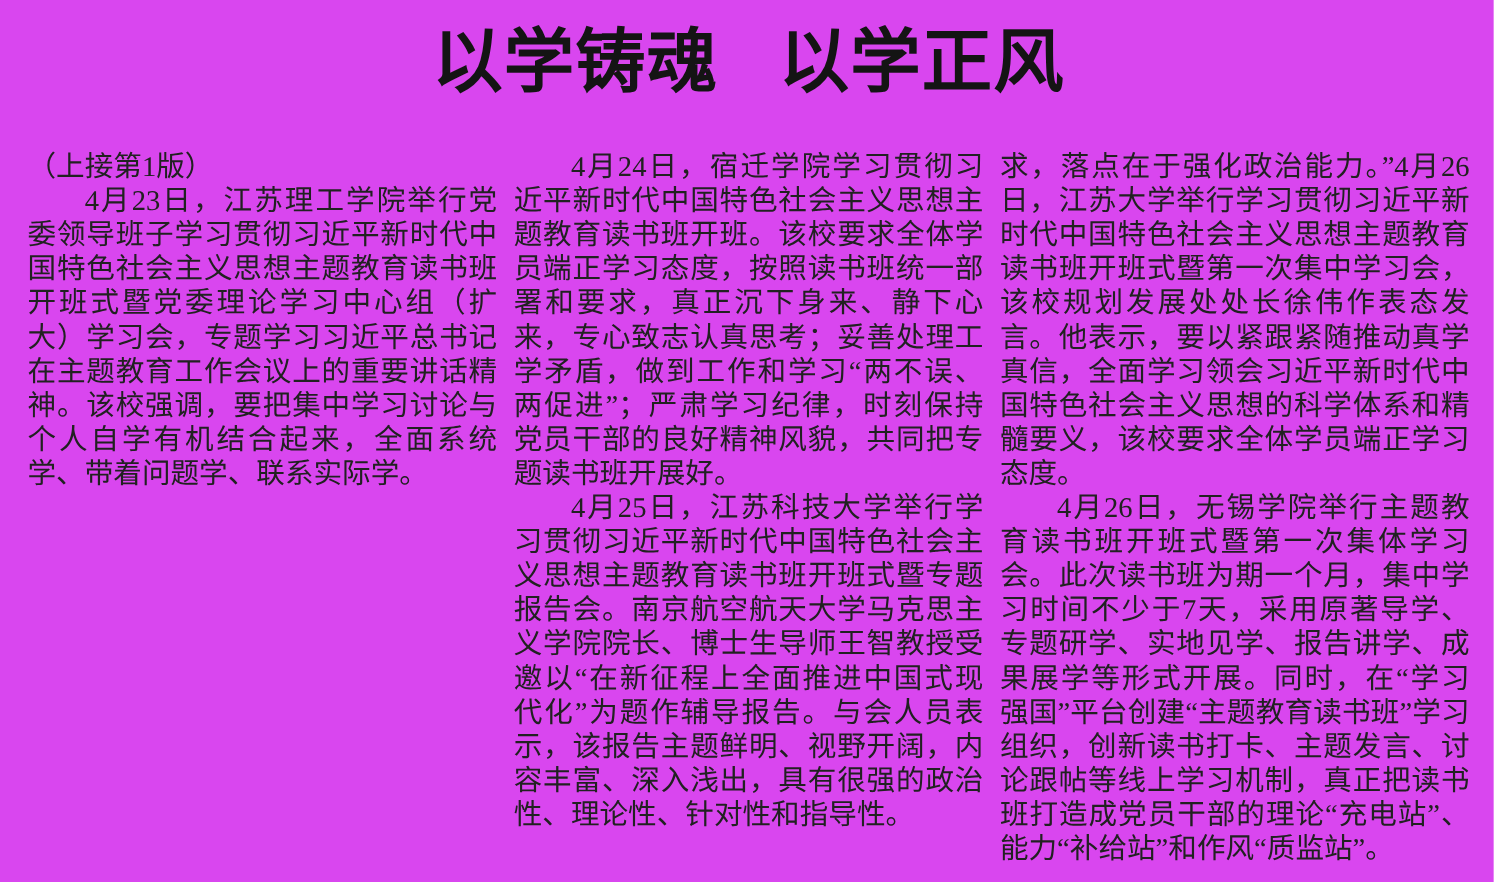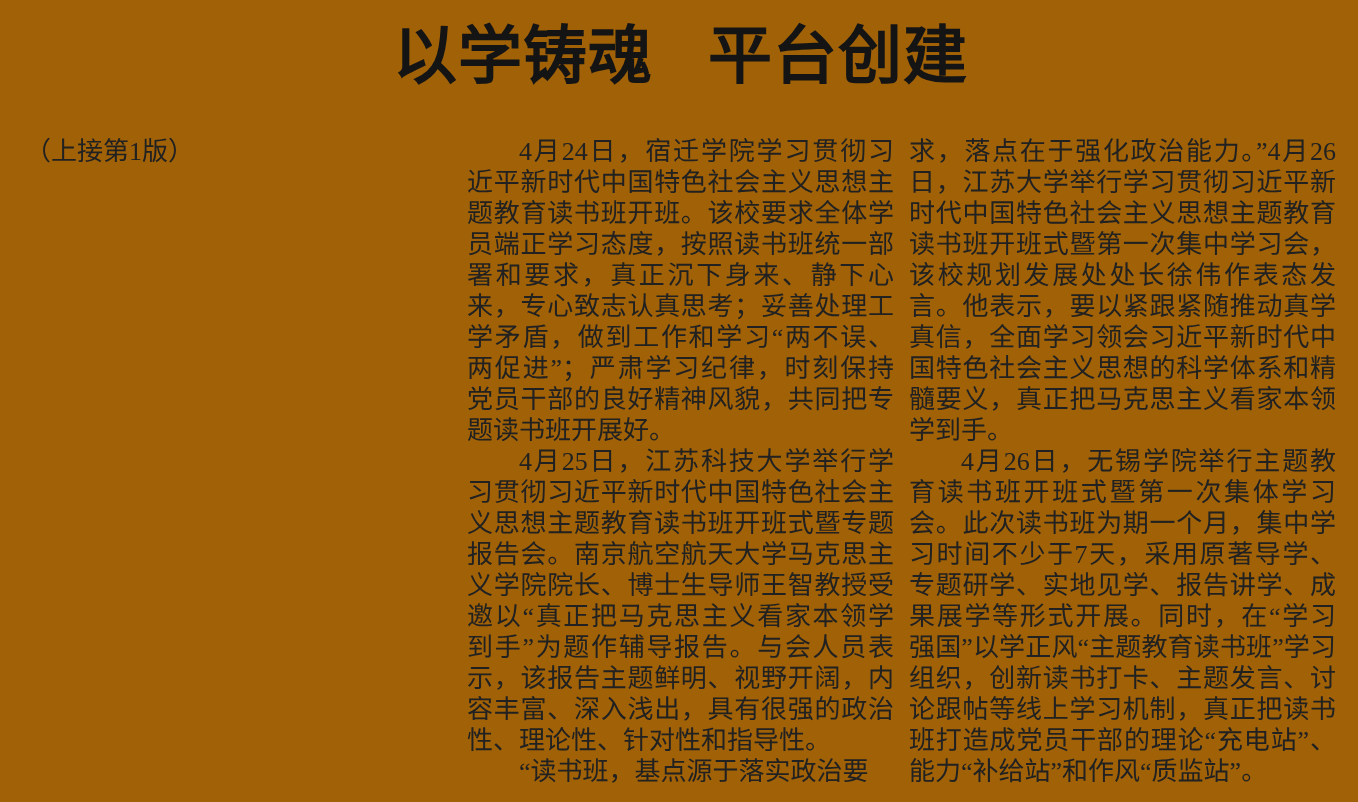--- a/index.html
+++ b/index.html
@@ -5,21 +5,21 @@
   html, body {
     margin: 0;
     padding: 0;
     background: #ffffff;
   }
   .page {
     position: relative;
     width: 1358px;
     height: 802px;
     box-sizing: border-box;
-    background: #a16207;
+    background: #d946ef;
     overflow: hidden;
     padding: 16px 22px 0 25px;
   }
   .headline {
     display: flex;
     justify-content: center;
     align-items: flex-start;
     gap: 55px;
     margin-top: 4px;
     font-family: "Liberation Sans", "DejaVu Sans", sans-serif;
@@ -60,35 +60,35 @@
     text-indent: 0;
   }
 </style>
 </head>
 <body>
 
 <div class="page">
 
   <h1 class="headline">
     <span>以学铸魂</span>
-    <span>平台创建</span>
+    <span>以学正风</span>
   </h1>
 
   <div class="body-columns">
 
     <div class="column">
       <p class="note">（上接第1版）</p>
+      <p class="indent">4月23日，江苏理工学院举行党委领导班子学习贯彻习近平新时代中国特色社会主义思想主题教育读书班开班式暨党委理论学习中心组（扩大）学习会，专题学习习近平总书记在主题教育工作会议上的重要讲话精神。该校强调，要把集中学习讨论与个人自学有机结合起来，全面系统学、带着问题学、联系实际学。</p>
     </div>
 
     <div class="column">
       <p class="indent">4月24日，宿迁学院学习贯彻习近平新时代中国特色社会主义思想主题教育读书班开班。该校要求全体学员端正学习态度，按照读书班统一部署和要求，真正沉下身来、静下心来，专心致志认真思考；妥善处理工学矛盾，做到工作和学习“两不误、两促进”；严肃学习纪律，时刻保持党员干部的良好精神风貌，共同把专题读书班开展好。</p>
-      <p class="indent">4月25日，江苏科技大学举行学习贯彻习近平新时代中国特色社会主义思想主题教育读书班开班式暨专题报告会。南京航空航天大学马克思主义学院院长、博士生导师王智教授受邀以“真正把马克思主义看家本领学到手”为题作辅导报告。与会人员表示，该报告主题鲜明、视野开阔，内容丰富、深入浅出，具有很强的政治性、理论性、针对性和指导性。</p>
-      <p class="indent">“读书班，基点源于落实政治要</p>
+      <p class="indent">4月25日，江苏科技大学举行学习贯彻习近平新时代中国特色社会主义思想主题教育读书班开班式暨专题报告会。南京航空航天大学马克思主义学院院长、博士生导师王智教授受邀以“在新征程上全面推进中国式现代化”为题作辅导报告。与会人员表示，该报告主题鲜明、视野开阔，内容丰富、深入浅出，具有很强的政治性、理论性、针对性和指导性。</p>
     </div>
 
     <div class="column">
-      <p class="flow">求，落点在于强化政治能力。”4月26日，江苏大学举行学习贯彻习近平新时代中国特色社会主义思想主题教育读书班开班式暨第一次集中学习会，该校规划发展处处长徐伟作表态发言。他表示，要以紧跟紧随推动真学真信，全面学习领会习近平新时代中国特色社会主义思想的科学体系和精髓要义，真正把马克思主义看家本领学到手。</p>
-      <p class="indent">4月26日，无锡学院举行主题教育读书班开班式暨第一次集体学习会。此次读书班为期一个月，集中学习时间不少于7天，采用原著导学、专题研学、实地见学、报告讲学、成果展学等形式开展。同时，在“学习强国”以学正风“主题教育读书班”学习组织，创新读书打卡、主题发言、讨论跟帖等线上学习机制，真正把读书班打造成党员干部的理论“充电站”、能力“补给站”和作风“质监站”。</p>
+      <p class="flow">求，落点在于强化政治能力。”4月26日，江苏大学举行学习贯彻习近平新时代中国特色社会主义思想主题教育读书班开班式暨第一次集中学习会，该校规划发展处处长徐伟作表态发言。他表示，要以紧跟紧随推动真学真信，全面学习领会习近平新时代中国特色社会主义思想的科学体系和精髓要义，该校要求全体学员端正学习态度。</p>
+      <p class="indent">4月26日，无锡学院举行主题教育读书班开班式暨第一次集体学习会。此次读书班为期一个月，集中学习时间不少于7天，采用原著导学、专题研学、实地见学、报告讲学、成果展学等形式开展。同时，在“学习强国”平台创建“主题教育读书班”学习组织，创新读书打卡、主题发言、讨论跟帖等线上学习机制，真正把读书班打造成党员干部的理论“充电站”、能力“补给站”和作风“质监站”。</p>
     </div>
 
   </div>
 
 </div>
 
 </body></html>

